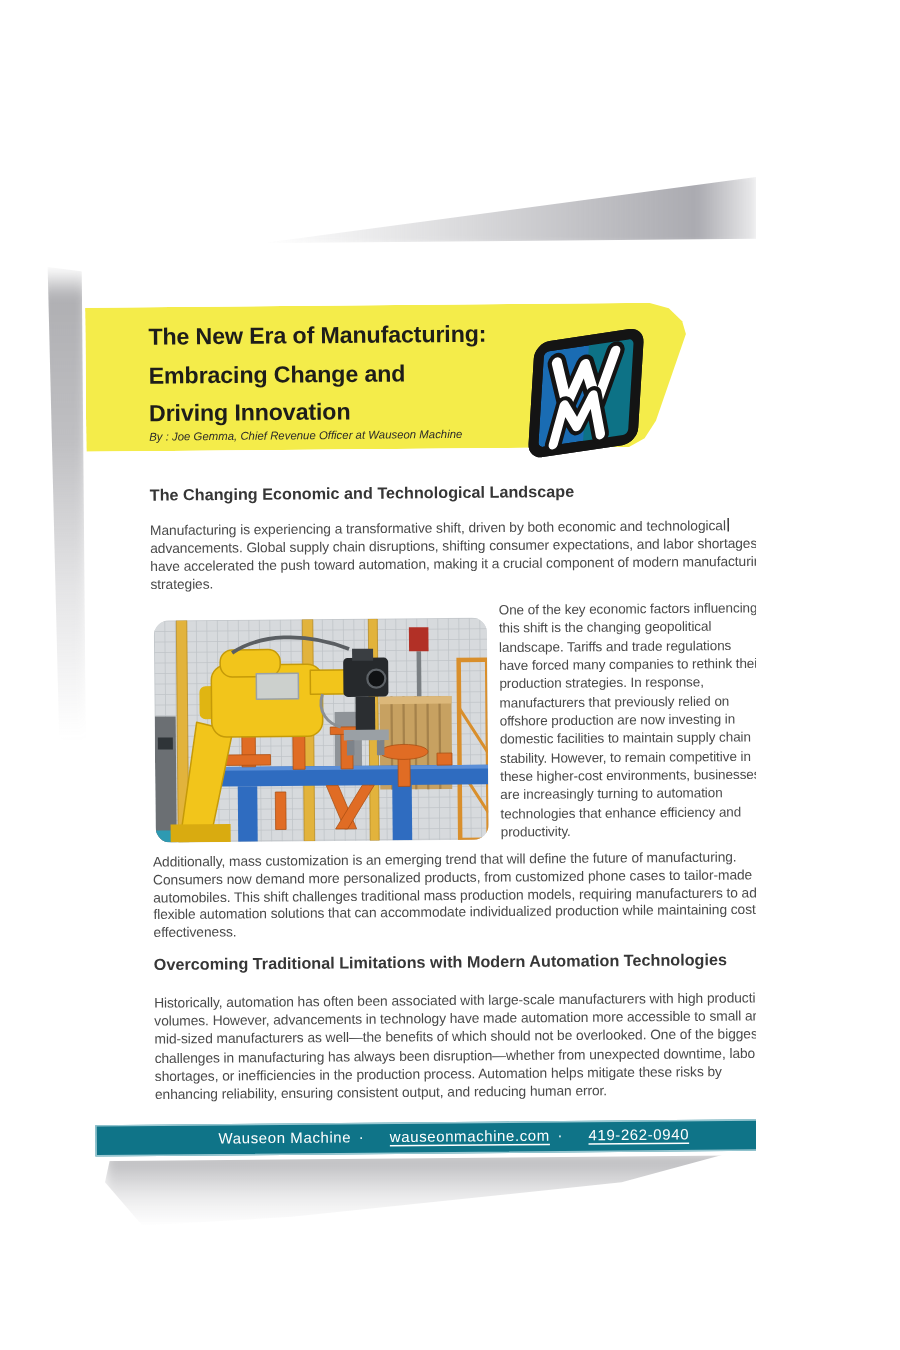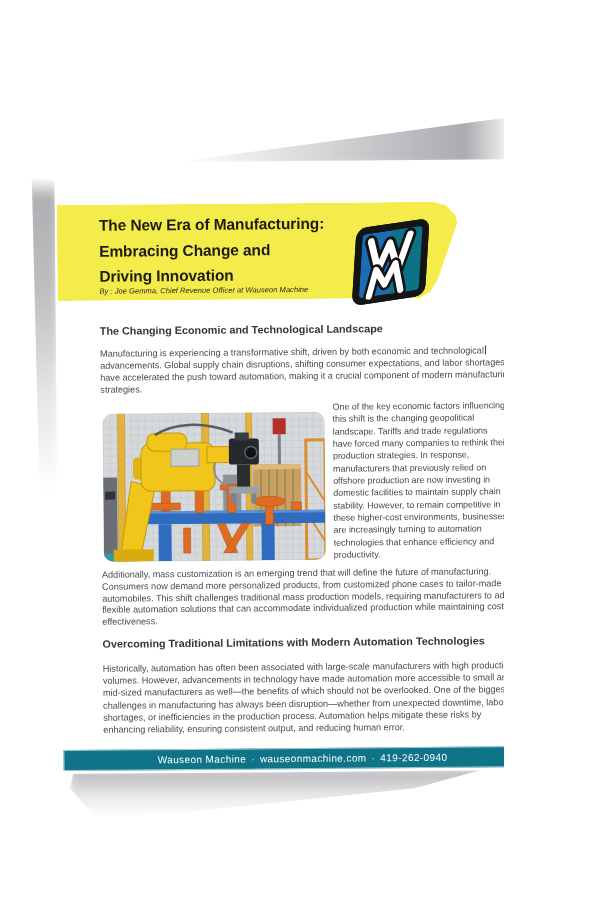--- a/index.html
+++ b/index.html
@@ -46,21 +46,21 @@
   .cursor{display:inline-block;position:static !important;width:1px;height:9px;background:#3c3c3c;
     vertical-align:-1px;margin-left:1px;}
 
   #photo{left:46px;top:251px;width:222px;height:148px;border-radius:10px;overflow:hidden;background:#d7dadd;}
   #photo svg{position:absolute;left:0;top:0;}
 
   #footer{left:4px;top:587px;width:478px;height:21px;background:#0f7488;border:1px solid rgba(198,227,233,.75);
     box-sizing:border-box;display:flex;align-items:center;justify-content:center;gap:5px;
     color:#ffffff;font-size:10px;letter-spacing:.4px;}
   #footer span{position:static;}
-  .flink{text-underline-offset:2px;cursor:pointer;}
+  .flink{text-decoration:underline;text-underline-offset:2px;cursor:pointer;margin-left:12px;}
 </style>
 </head>
 <body>
 
 <div id="canvas">
 
   <div class="shadow" id="shadow-top"></div>
   <div class="shadow" id="shadow-left"></div>
   <div class="shadow" id="shadow-bottom"></div>
   <div class="shadow" id="shadow-right"></div>

